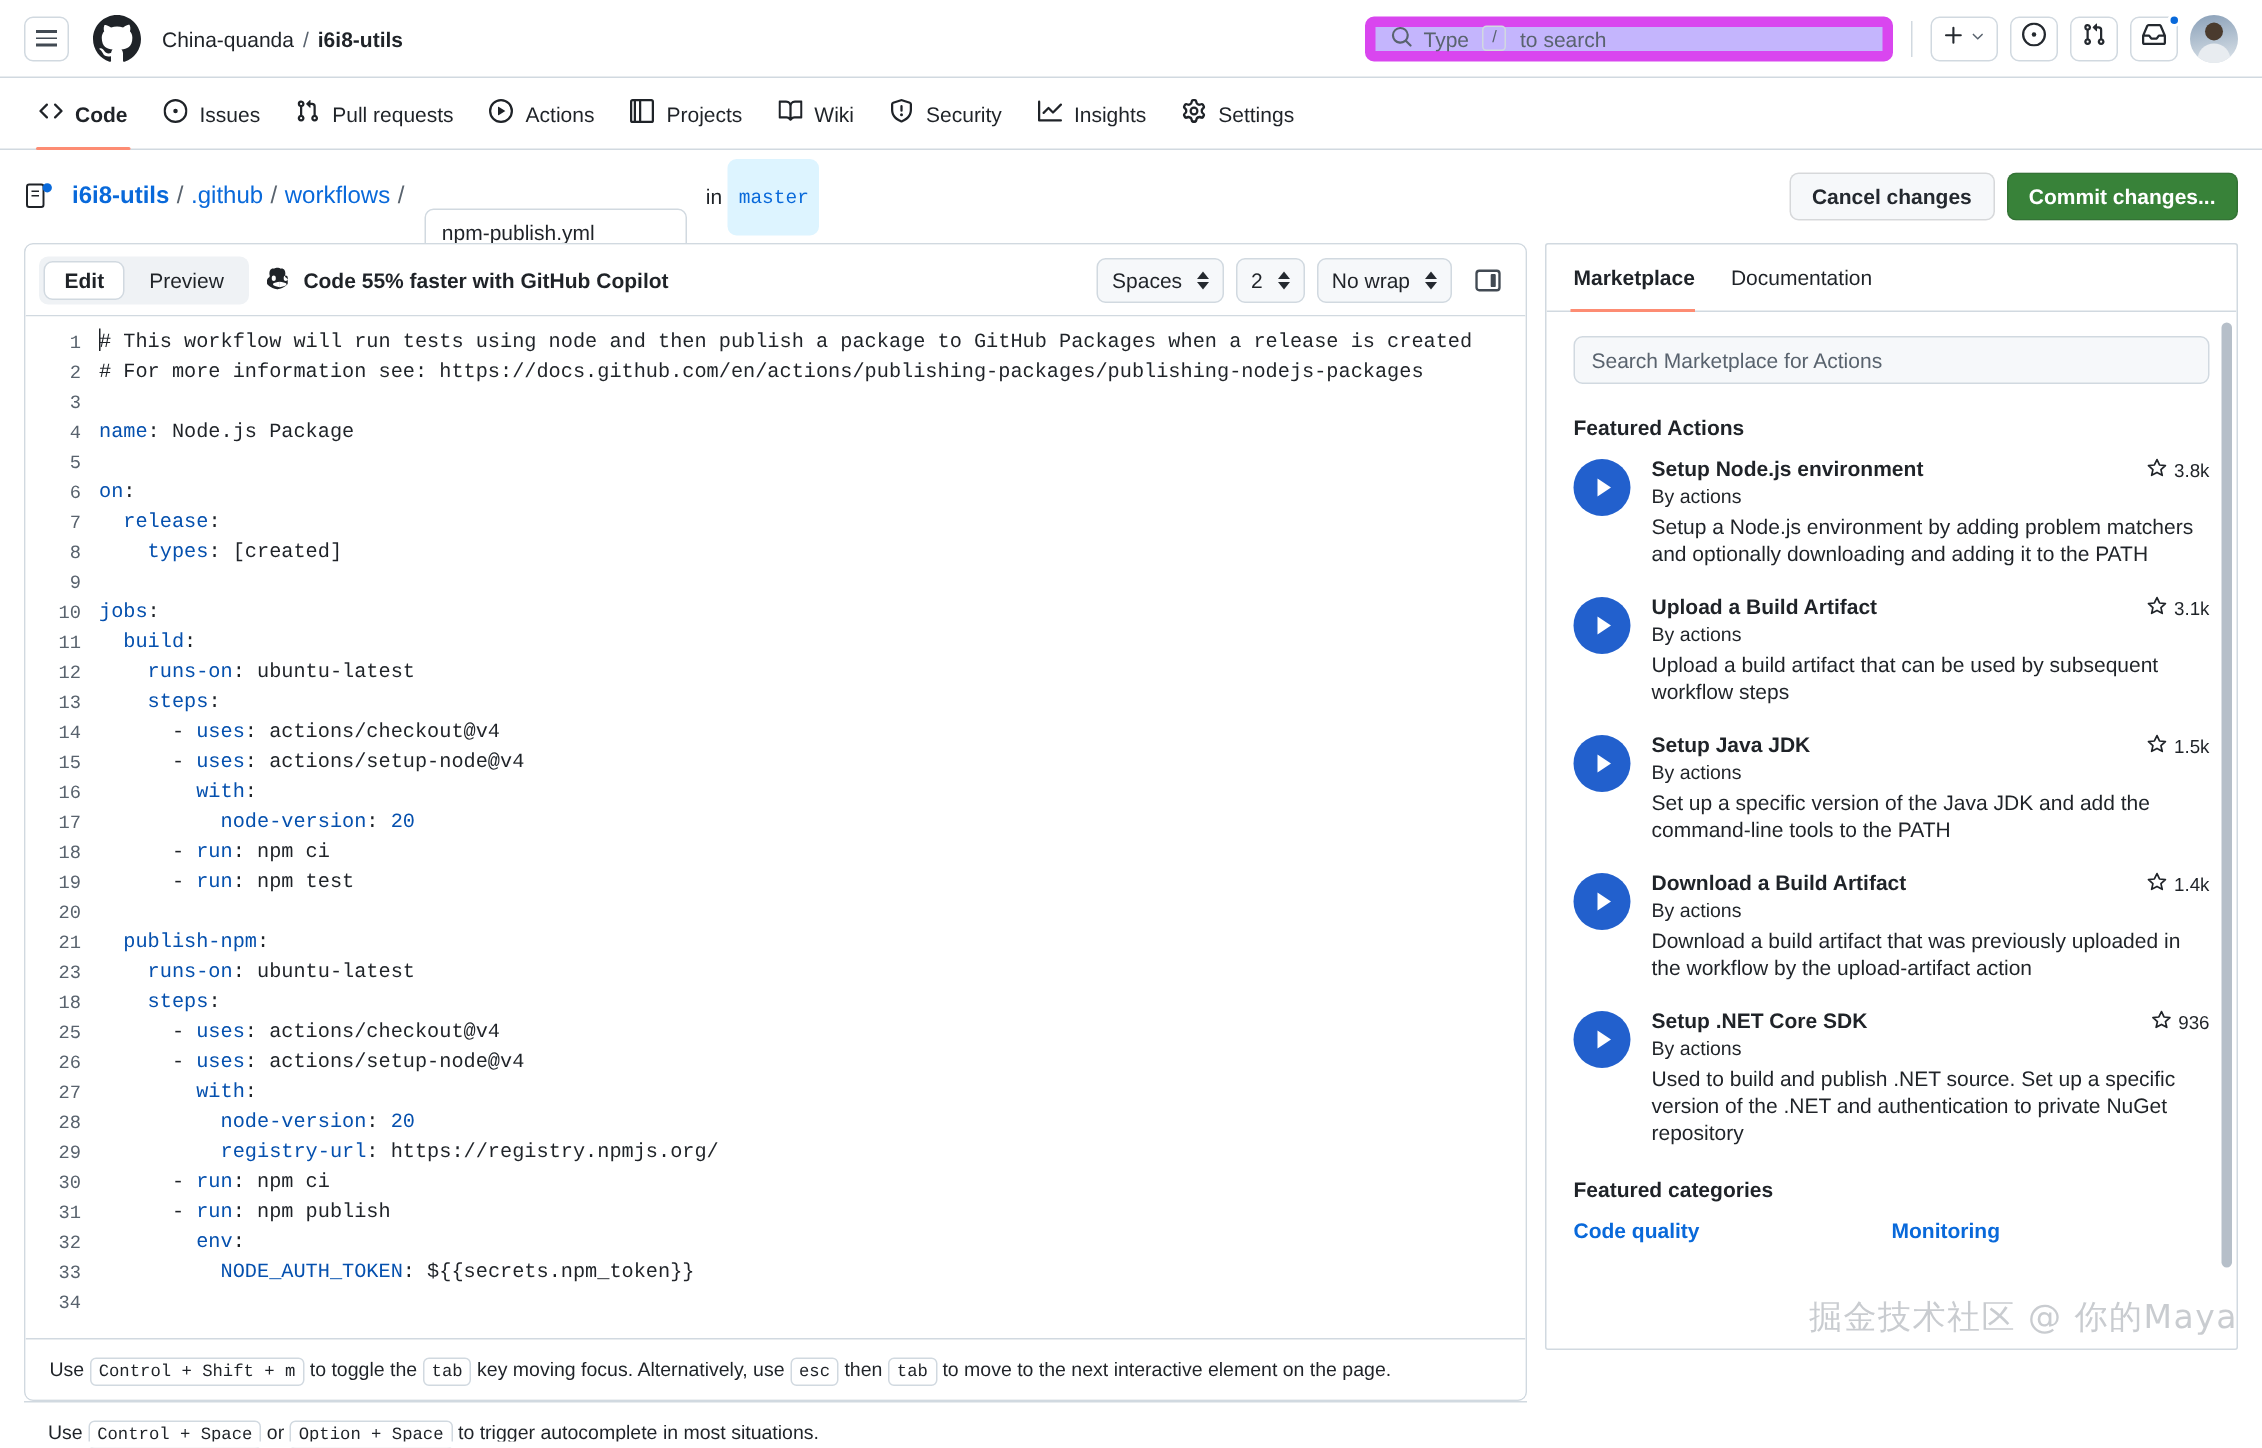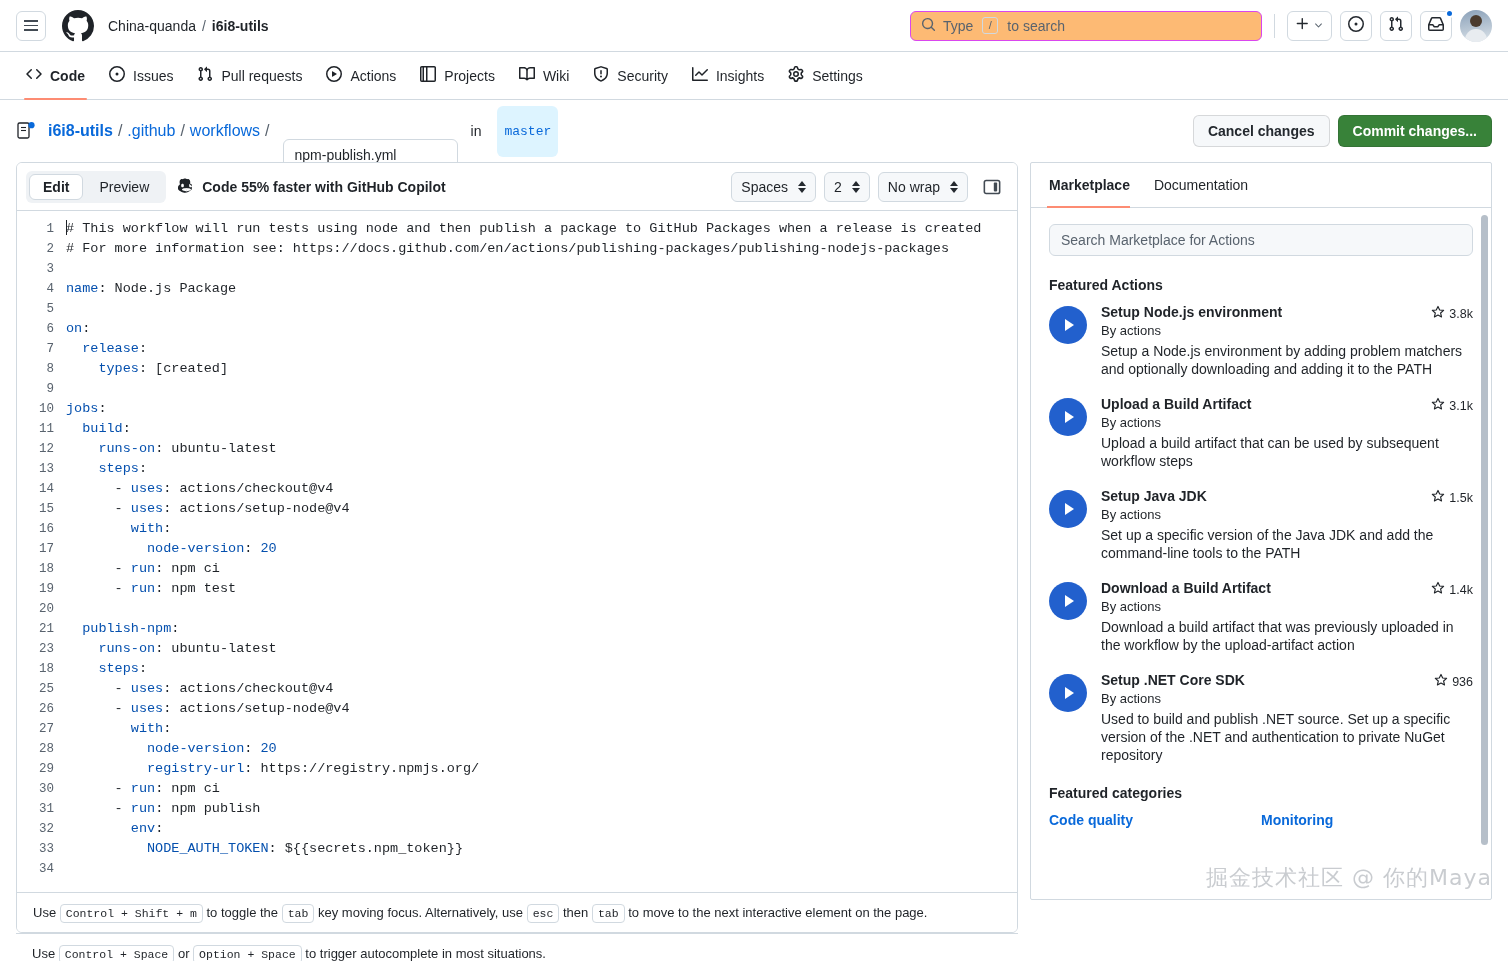--- a/index.html
+++ b/index.html
@@ -24,23 +24,23 @@
     gap: 3px; background: #fff; cursor: pointer;
   }
   .hamburger span { display: block; width: 14px; height: 1.5px; background: #424a53; }
   .gh-logo { margin-left: 16px; width: 32px; height: 32px; }
   .crumbs { margin-left: 14px; font-size: 14px; display: flex; align-items: center; gap: 6px; }
   .crumbs a { color: #1f2328; text-decoration: none; }
   .crumbs .sep { color: #59636e; }
   .crumbs .repo { font-weight: 600; }
   .topbar-right { margin-left: auto; display: flex; align-items: center; gap: 8px; }
   .searchbox {
-    width: 352px; height: 30px; border: 1px solid #d946ef; border-radius: 6px;
+    width: 352px; height: 30px; border: 7px solid #d946ef; border-radius: 6px;
     display: flex; align-items: center; padding: 0 10px; gap: 7px;
-    color: #59636e; font-size: 14px; background: #fdba74; cursor: text;
+    color: #59636e; font-size: 14px; background: #c4b5fd; cursor: text;
   }
   .slashkey {
     display: inline-flex; align-items: center; justify-content: center;
     border: 1px solid #d1d9e0; border-radius: 3px; width: 16px; height: 17px;
     font-size: 11px; line-height: 1; color: #59636e; margin: 0 2px;
   }
   .vdiv { width: 1px; height: 24px; background: #d1d9e0; margin: 0 4px; }
   .icon-btn {
     height: 30px; min-width: 32px; border: 1px solid #d1d9e0; border-radius: 6px;
     display: flex; align-items: center; justify-content: center; gap: 3px;
@@ -94,21 +94,21 @@
     width: 175px; height: 32px; margin-left: 8px;
     border: 1px solid #d1d9e0; border-radius: 6px; padding: 0 11px;
     font-family: "Liberation Sans", sans-serif; font-size: 14px; color: #1f2328;
     background: #fff; outline: none;
     text-decoration: underline wavy #d1242f; text-decoration-skip-ink: none;
     text-underline-offset: 3px;
     margin-top: 48px;
   }
   .in-label { font-size: 14px; color: #1f2328; margin-left: 13px; }
   .branch-chip {
-    margin-left: 16px; background: #ddf4ff; color: #0969da; border-radius: 6px;
+    margin-left: 4px; background: #ddf4ff; color: #0969da; border-radius: 6px;
     padding: 18px 7px; font-family: "Liberation Mono", monospace; font-size: 13px;
   }
   .pathbar-right { margin-left: auto; display: flex; gap: 8px; }
   .btn {
     height: 32px; border-radius: 6px; padding: 0 14px; font-size: 14px;
     font-weight: 600; display: flex; align-items: center; cursor: pointer;
     border: 1px solid rgba(31,35,40,0.15); background: #f6f8fa; color: #24292f;
   }
   .btn.primary { background: #388239; border-color: rgba(31,35,40,0.15); color: #fff; }
 

